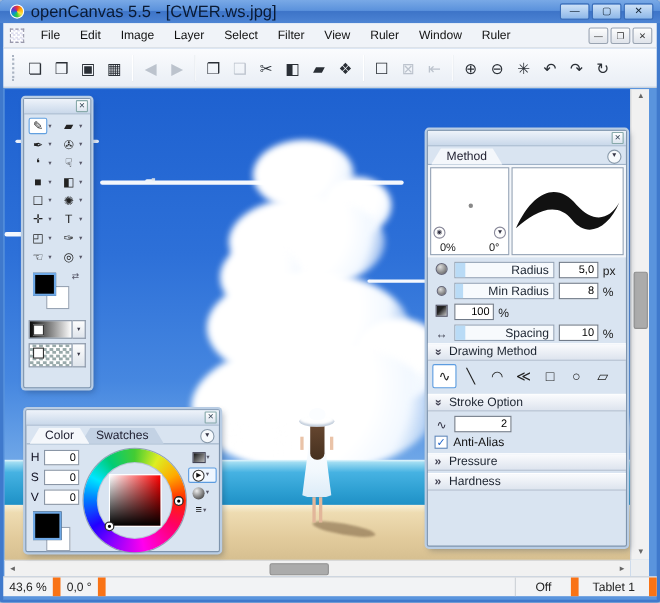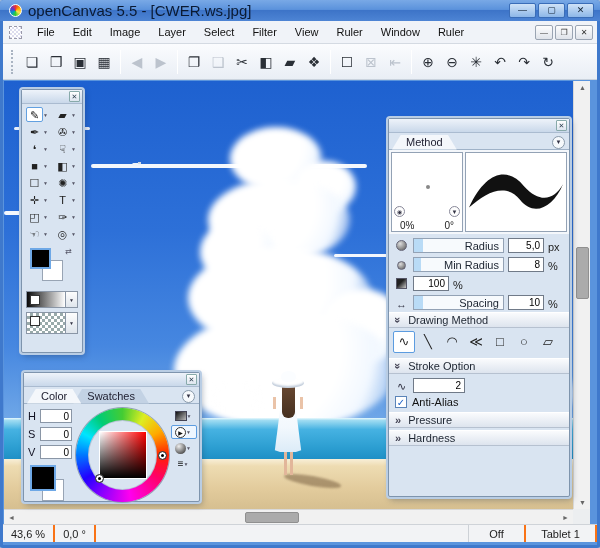--- a/index.html
+++ b/index.html
@@ -73,21 +73,21 @@
   
   .vscroll { position:absolute; left:570px; top:81px; width:17px; height:428px; background:#f1f1f1; border-left:1px solid #d8d8d8; }
   .hscroll { position:absolute; left:1px; top:509px; width:569px; height:15px; background:#f1f1f1; border-top:1px solid #d8d8d8; display:flex; align-items:center; }
   .corner  { position:absolute; left:570px; top:509px; width:17px; height:15px; background:#eceef0; }
   .sb-arrow { width:15px; height:13px; font-size:7px; color:#666; text-align:center; line-height:13px; }
   .v-thumb { position:absolute; left:2px; top:166px; width:13px; height:52px; background:#ababab; border:1px solid #909090; border-radius:2px; }
   .h-thumb { position:absolute; left:226px; top:2px; width:54px; height:11px; background:#ababab; border:1px solid #909090; border-radius:2px; }
   .vscroll .sb-arrow { position:absolute; left:1px; }
   .statusbar { position:absolute; left:0; top:524px; width:594px; height:18px; background:#f2f3f5;
                border-top:1px solid #cfd3d8; display:flex; align-items:center; }
-  .scell { height:100%; border-right:2px solid #f97316; display:flex; align-items:center; justify-content:center; color:#222; }
+  .scell { height:100%; border-right:7px solid #f97316; display:flex; align-items:center; justify-content:center; color:#222; }
   .sfillr { flex:1; border-right:1px solid #cdd1d6; height:100%; }
 
   
   .panel { position:absolute; background:#d9e4f1; border:1px solid #7e94ad;
            box-shadow:0 0 0 2px #b9cde4, 2px 3px 6px rgba(20,40,70,.35); border-radius:2px; }
   .ptitle { height:14px; background:linear-gradient(#eef3fa,#c9d8ea); border-bottom:1px solid #aabbd0;
             display:flex; align-items:center; justify-content:flex-end; padding:0 2px; }
   .pclose { width:11px; height:11px; background:linear-gradient(#fff,#dde5ef); border:1px solid #8aa;
             font-size:7px; line-height:9px; text-align:center; color:#345; border-radius:1px; }
   .tabrow { display:flex; align-items:center; height:17px; padding:2px 3px 0 3px; border-bottom:1px solid #9fb2c8; position:relative; }

